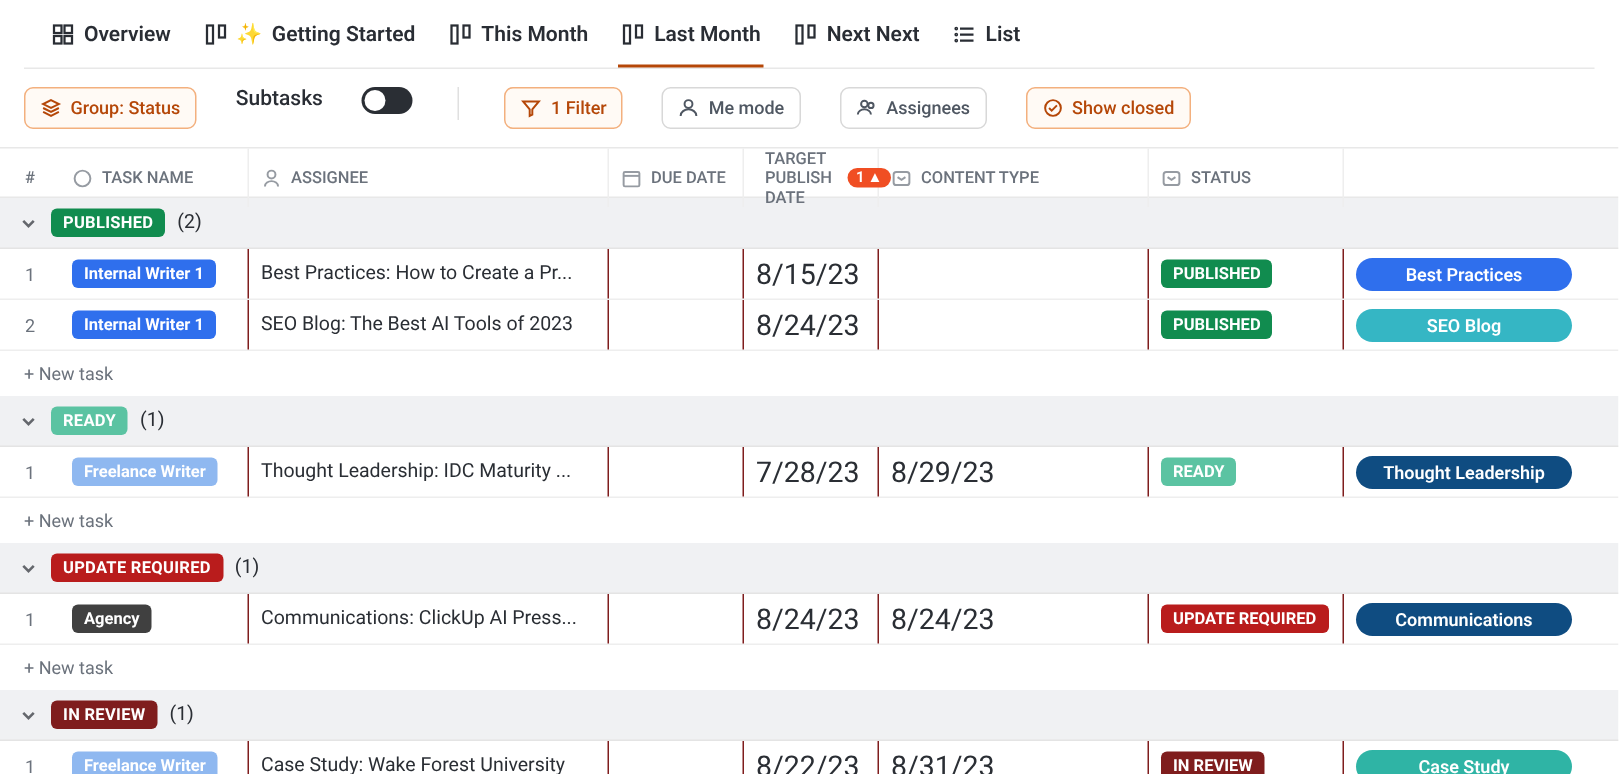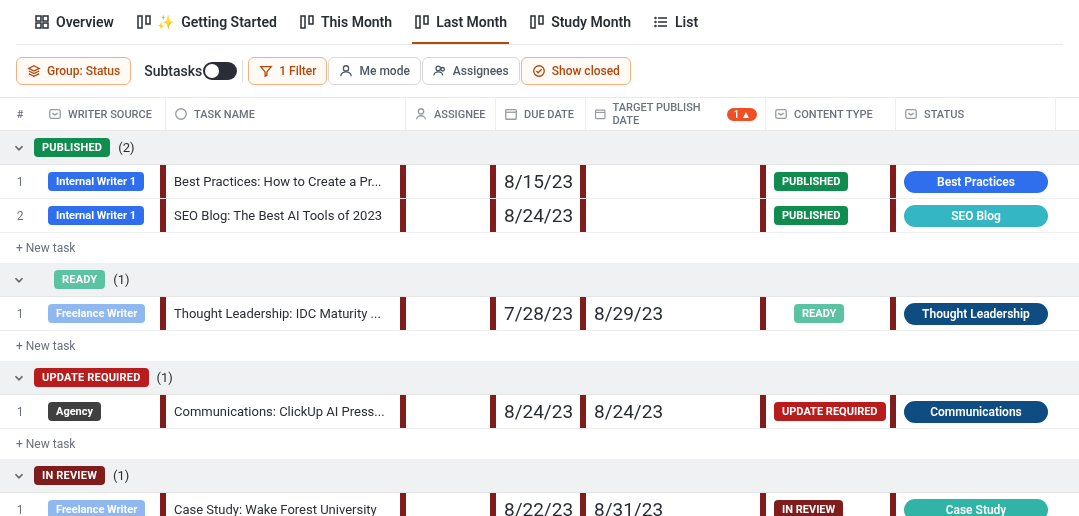--- a/index.html
+++ b/index.html
@@ -28,22 +28,22 @@
     font-weight: 600;
     color: #292d34;
     cursor: pointer;
     border-bottom: 2px solid transparent;
   }
   .tab.active { border-bottom-color: #b54708; }
   .tab .ico { width: 16px; height: 16px; flex-shrink: 0; }
   .sparkle { color: #f7b955; }
   .toolbar {
     display: flex;
-    align-items: center;
-    gap: 1px;
+    align-items: flex-start;
+    gap: 26px;
     padding: 12px 16px;
   }
   .pill {
     display: inline-flex;
     align-items: center;
     gap: 6px;
     height: 28px;
     padding: 0 10px;
     border-radius: 6px;
     border: 1px solid #d8d8d8;
@@ -51,21 +51,21 @@
     font-weight: 500;
     color: #4f5762;
     cursor: pointer;
     background: #fff;
   }
   .pill.accent {
     border-color: #f3b07e;
     color: #b54708;
     background: #fffaf5;
   }
-  .subtasks-label { font-size: 14px; font-weight: 500; margin-left: 12px; }
+  .subtasks-label { font-size: 14px; font-weight: 500; margin-left: 0; }
   .toggle {
     width: 34px; height: 18px; background: #2a2e34; border-radius: 9px;
     position: relative; cursor: pointer;
   }
   .toggle::after {
     content: ""; position: absolute; width: 14px; height: 14px; background:#fff;
     border-radius: 50%; top: 2px; left: 2px;
   }
   .vdiv { width: 1px; height: 22px; background: #e0e0e0; margin: 0 4px; }
 
@@ -97,35 +97,35 @@
   }
   .chev { width: 14px; height: 14px; cursor: pointer; opacity:.7;}
   .tag {
     display: inline-flex; align-items: center; justify-content:center;
     font-size: 11px; font-weight: 700; letter-spacing:.2px;
     padding: 3px 8px; border-radius: 4px; color: #fff;
   }
   .count { font-size: 13px; color: #2a2e34; }
 
   .row { height: 34px; border-bottom: 1px solid #eee; }
-  .cell { padding: 0 8px; border-right: 6px solid #7f1d1d; height:100%; display:flex; align-items:center; overflow:hidden; white-space:nowrap; text-overflow:ellipsis;}
+  .cell { padding: 0 8px; border-right: 1px solid #7f1d1d; height:100%; display:flex; align-items:center; overflow:hidden; white-space:nowrap; text-overflow:ellipsis;}
   .cell.num { justify-content:center; color:#6b727c; font-size:12px; border-right:none;}
   .badge {
     font-size: 11px; font-weight: 700; padding: 3px 8px; border-radius: 4px; color:#fff;
   }
   .ct-pill {
     font-size: 12px; font-weight: 600; color:#fff;
     padding: 4px 0; border-radius: 12px; width: 100%; text-align:center;
   }
   .new-task {
     font-size: 12px; color:#6b727c; padding: 8px 16px; cursor:pointer;
   }
   
   .c-published { background:#118c4f; }
-  .c-ready { background:#5bc3a2;margin-left:20px; }
+  .c-ready { background:#5bc3a2; }
   .c-update { background:#b91c1c; }
   .c-inreview { background:#7f1d1d; }
   .c-internal { background:#2f6fed; }
   .c-freelance { background:#8fb8f0; }
   .c-agency { background:#404040; }
 
   .ct-bestpractices { background:#2f6fed; }
   .ct-seoblog { background:#35b6c4; }
   .ct-thought { background:#0f4c81; }
   .ct-comm { background:#0f4c81; }
@@ -167,21 +167,21 @@
         <rect x="2" y="2" width="4" height="12"></rect>
         <rect x="10" y="2" width="4" height="8"></rect>
       </svg>
     <span>Last Month</span>
   </div>
   <div class="tab">
     <svg class="ico" viewBox="0 0 16 16" fill="none" stroke="currentColor" stroke-width="1.5">
         <rect x="2" y="2" width="4" height="12"></rect>
         <rect x="10" y="2" width="4" height="8"></rect>
       </svg>
-    <span>Study Month</span>
+    <span>Next Next</span>
   </div>
   <div class="tab">
     <svg class="ico" viewBox="0 0 16 16" fill="none" stroke="currentColor" stroke-width="1.5">
         <line x1="5" y1="4" x2="14" y2="4"></line>
         <line x1="5" y1="8" x2="14" y2="8"></line>
         <line x1="5" y1="12" x2="14" y2="12"></line>
         <circle cx="2.5" cy="4" r=".5"></circle>
         <circle cx="2.5" cy="8" r=".5"></circle>
         <circle cx="2.5" cy="12" r=".5"></circle>
       </svg>
@@ -230,27 +230,20 @@
     <span>Show closed</span>
   </div>
 </div>
 
 <div class="header-row">
   <div class="hcell">
       <span>#</span>
     </div>
   <div class="hcell">
     <svg class="ico" viewBox="0 0 16 16" fill="none" stroke="currentColor" stroke-width="1.5">
-        <rect x="2" y="3" width="12" height="10" rx="2"></rect>
-        <polyline points="5,7 8,9 11,7"></polyline>
-      </svg>
-    <span>WRITER SOURCE</span>
-  </div>
-  <div class="hcell">
-    <svg class="ico" viewBox="0 0 16 16" fill="none" stroke="currentColor" stroke-width="1.5">
         <circle cx="8" cy="8" r="6"></circle>
       </svg>
     <span>TASK NAME</span>
   </div>
   <div class="hcell">
     <svg class="ico" viewBox="0 0 16 16" fill="none" stroke="currentColor" stroke-width="1.5">
         <circle cx="8" cy="5" r="3"></circle>
         <path d="M3 14c0-2.5 2.5-4 5-4s5 1.5 5 4"></path>
       </svg>
     <span>ASSIGNEE</span>

